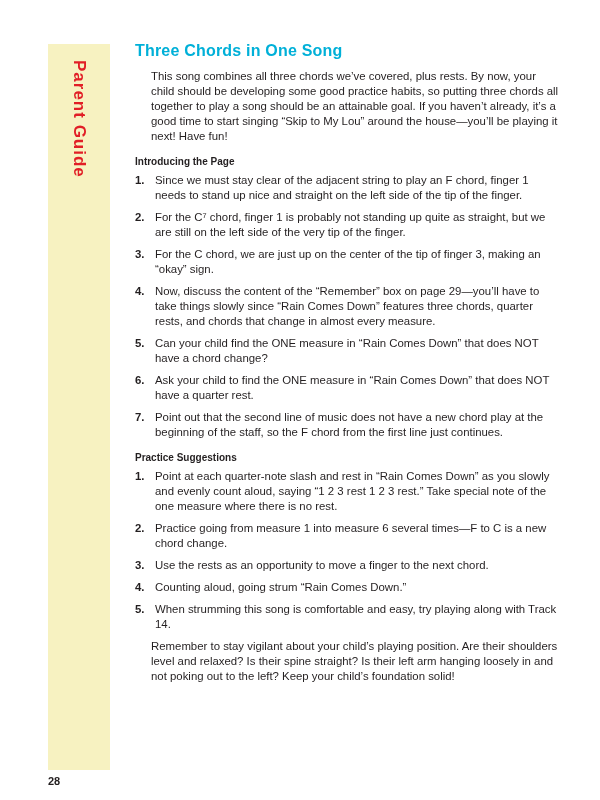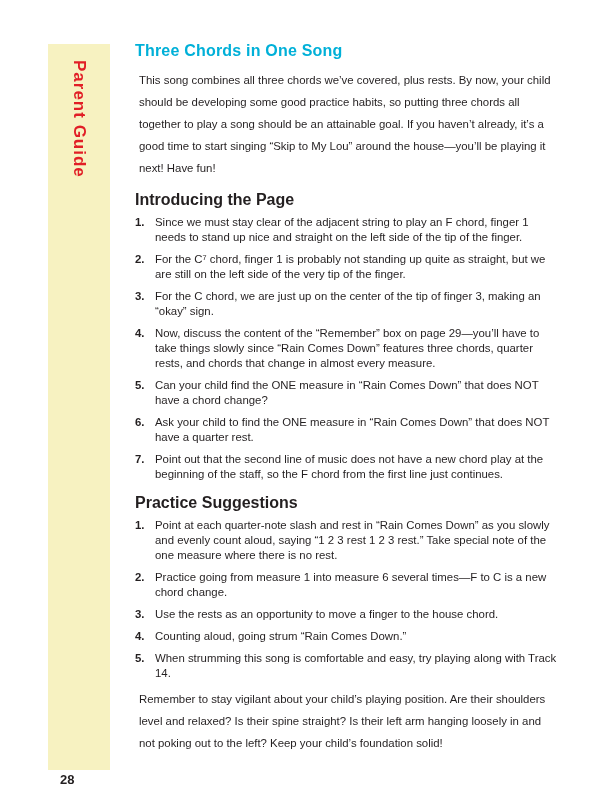--- a/index.html
+++ b/index.html
@@ -18,34 +18,34 @@
     font-weight:bold; font-size:17px; letter-spacing:1px; color:#e11f26;
   }
   .content {
     position:absolute; left:135px; top:42px; width:424px;
   }
   .title {
     margin:0 0 9px 0; font-size:16px; font-weight:bold;
     color:#00b0d8; letter-spacing:0.2px;
   }
   p.body {
-    margin:0 0 9px 4px; font-size:11.4px; line-height:22px;
+    margin:0 0 9px 16px; font-size:11.4px; line-height:15px;
   }
   h2.sub {
-    margin:12px 0 6px 0; font-size:16px; font-weight:bold;
+    margin:12px 0 6px 0; font-size:10px; font-weight:bold;
   }
   ol.list { list-style:none; margin:0 0 2px 0; padding:0; }
   li.item {
     display:flex; font-size:11.4px; line-height:15px; margin-bottom:7px;
   }
   li.item .num { flex:0 0 20px; width:20px; font-weight:bold; }
   li.item .txt { flex:1; }
   .page-number {
-    position:absolute; left:60px; bottom:13px;
-    font-weight:bold; font-size:13px; color:#231f20;
+    position:absolute; left:48px; bottom:13px;
+    font-weight:bold; font-size:11px; color:#231f20;
   }
 </style>
 </head>
 <body>
 
 <div class="page">
 
   <div class="band">
     <span class="band-label">Parent Guide</span>
   </div>
@@ -95,21 +95,21 @@
       <li class="item">
         <span class="num">1.</span>
         <span class="txt">Point at each quarter-note slash and rest in “Rain Comes Down” as you slowly and evenly count aloud, saying “1 2 3 rest 1 2 3 rest.” Take special note of the one measure where there is no rest.</span>
       </li>
       <li class="item">
         <span class="num">2.</span>
         <span class="txt">Practice going from measure 1 into measure 6 several times—F to C is a new chord change.</span>
       </li>
       <li class="item">
         <span class="num">3.</span>
-        <span class="txt">Use the rests as an opportunity to move a finger to the house chord.</span>
+        <span class="txt">Use the rests as an opportunity to move a finger to the next chord.</span>
       </li>
       <li class="item">
         <span class="num">4.</span>
         <span class="txt">Counting aloud, going strum “Rain Comes Down.”</span>
       </li>
       <li class="item">
         <span class="num">5.</span>
         <span class="txt">When strumming this song is comfortable and easy, try playing along with Track 14.</span>
       </li>
     </ol>

